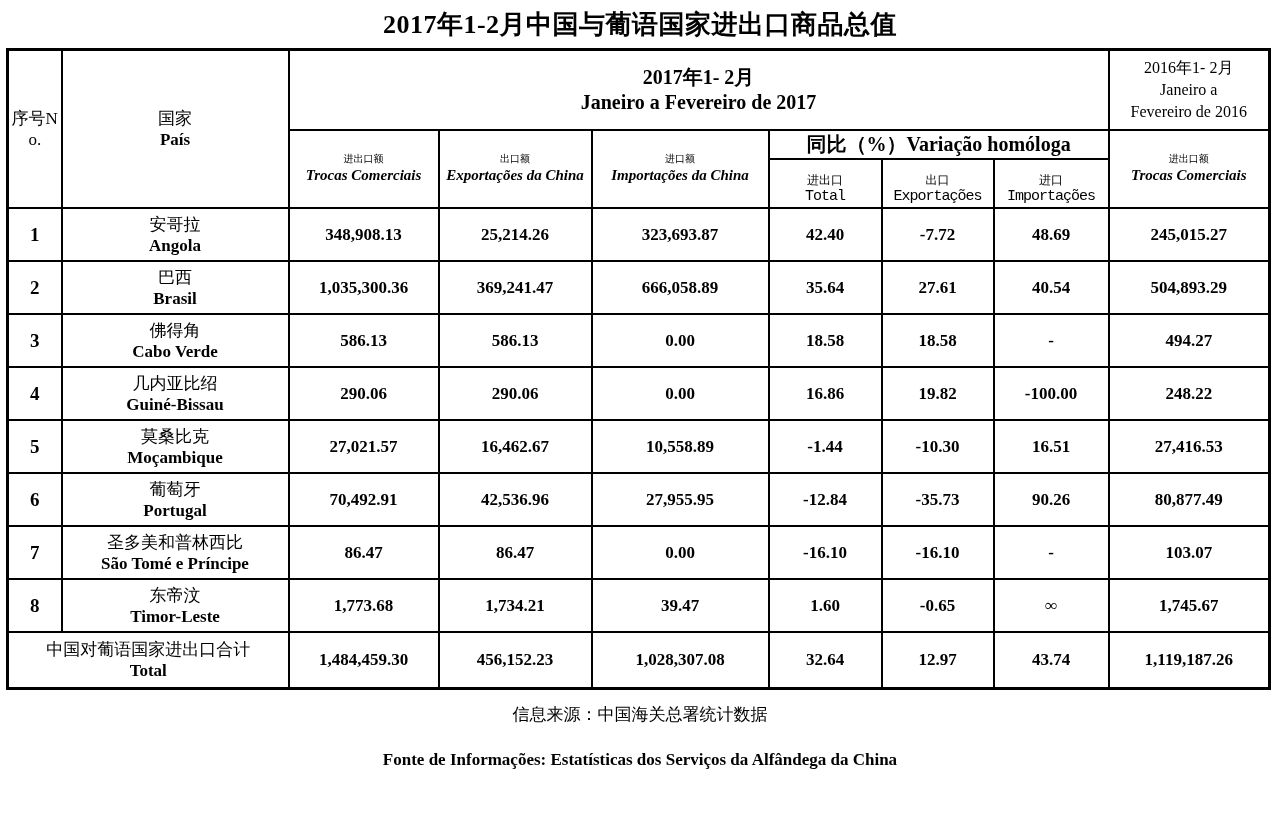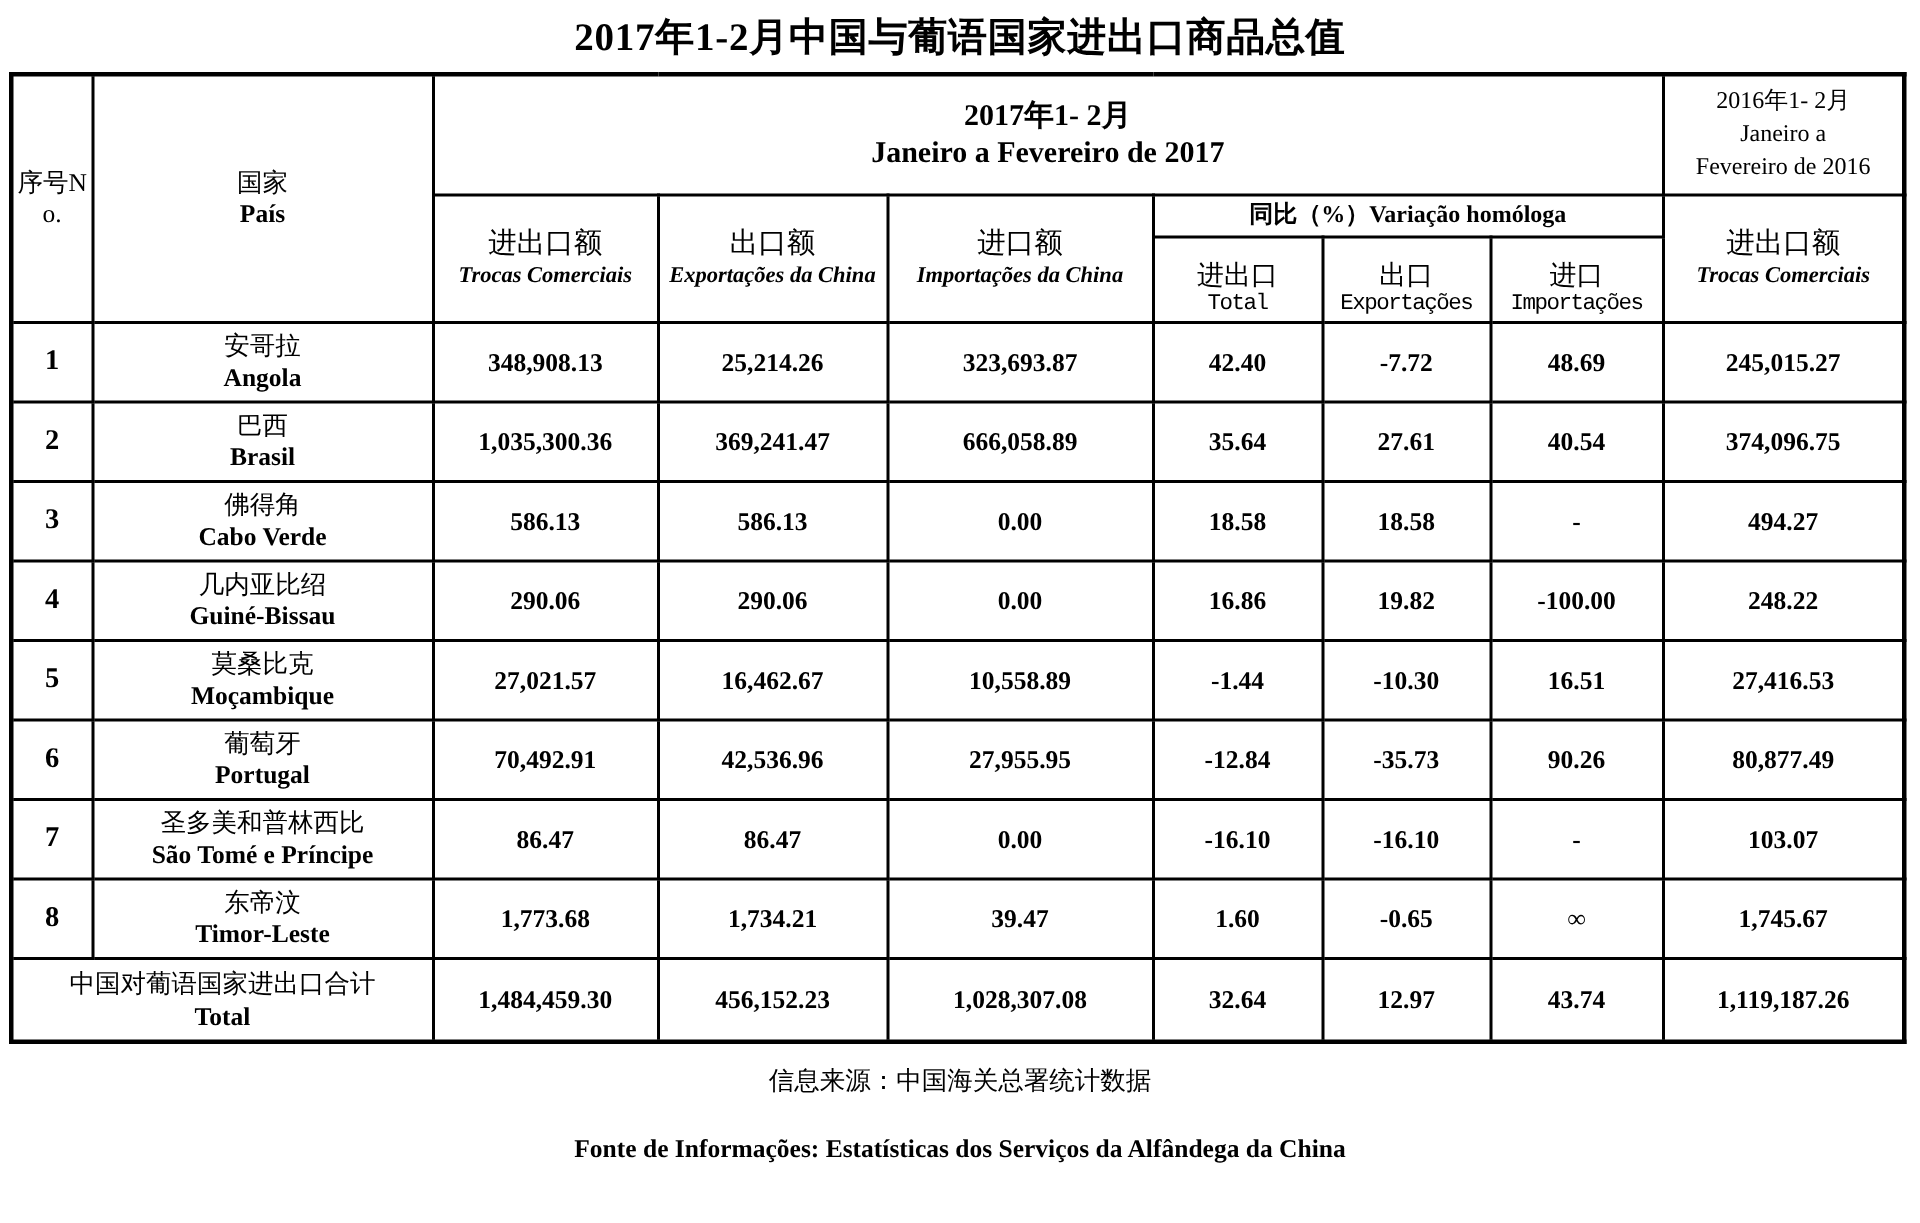--- a/index.html
+++ b/index.html
@@ -54,25 +54,25 @@
   th { font-weight: normal; }
 
   .h-no { font-size: 17px; word-break: break-all; }
   .h-zh { font-size: 17px; font-weight: normal; display: block; }
   .h-pt { font-size: 17px; font-weight: bold; display: block; }
 
   .period-2017 .zh { display: block; font-size: 20px; font-weight: bold; }
   .period-2017 .pt { display: block; font-size: 20px; font-weight: bold; }
   .period-2016 .ln { display: block; font-size: 16px; font-weight: normal; line-height: 1.35; }
 
-  .colhead .zh { display: block; font-size: 19px; font-weight: normal; }
+  .colhead .zh { display: block; font-size: 10px; font-weight: normal; }
   .colhead .pt { display: block; font-size: 15px; font-weight: bold; font-style: italic; }
 
-  .yoy-head { font-size: 16px; font-weight: bold; }
-  .yoy-sub .zh { display: block; font-size: 18px; font-weight: normal; margin-top: 12px; }
+  .yoy-head { font-size: 20px; font-weight: bold; }
+  .yoy-sub .zh { display: block; font-size: 12px; font-weight: normal; margin-top: 12px; }
   .yoy-sub .mono { display: block; font-size: 15px; font-weight: normal; font-family: "Liberation Mono", monospace; letter-spacing: -1px; }
 
   tr.hr1 { height: 80px; }
   tr.hr2 { height: 28px; }
   tr.hr3 { height: 44px; }
   tr.datarow { height: 53px; }
   tr.totalrow { height: 56px; }
 
   .rownum { font-size: 19px; font-weight: bold; }
   .country .zh { display: block; font-size: 17px; font-weight: normal; }
@@ -184,21 +184,21 @@
         <td class="country">
           <span class="zh">巴西</span>
           <span class="pt">Brasil</span>
         </td>
         <td class="num">1,035,300.36</td>
         <td class="num">369,241.47</td>
         <td class="num">666,058.89</td>
         <td class="num">35.64</td>
         <td class="num">27.61</td>
         <td class="num">40.54</td>
-        <td class="num">374,096.75</td>
+        <td class="num">504,893.29</td>
       </tr>
 
       <tr class="datarow">
         <td class="rownum">3</td>
         <td class="country">
           <span class="zh">佛得角</span>
           <span class="pt">Cabo Verde</span>
         </td>
         <td class="num">586.13</td>
         <td class="num">586.13</td>

